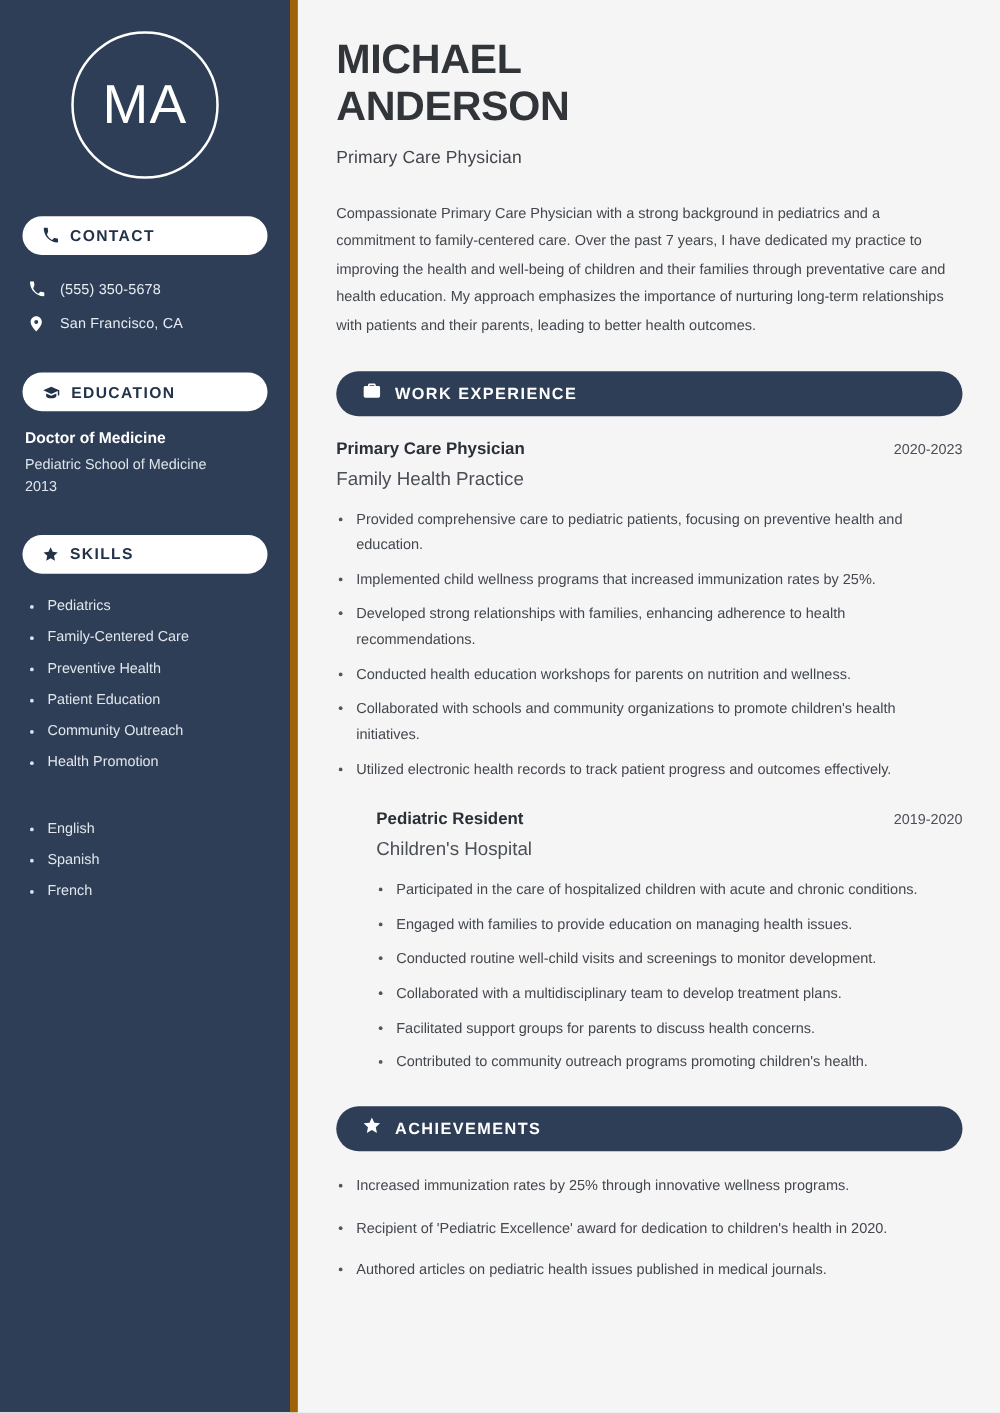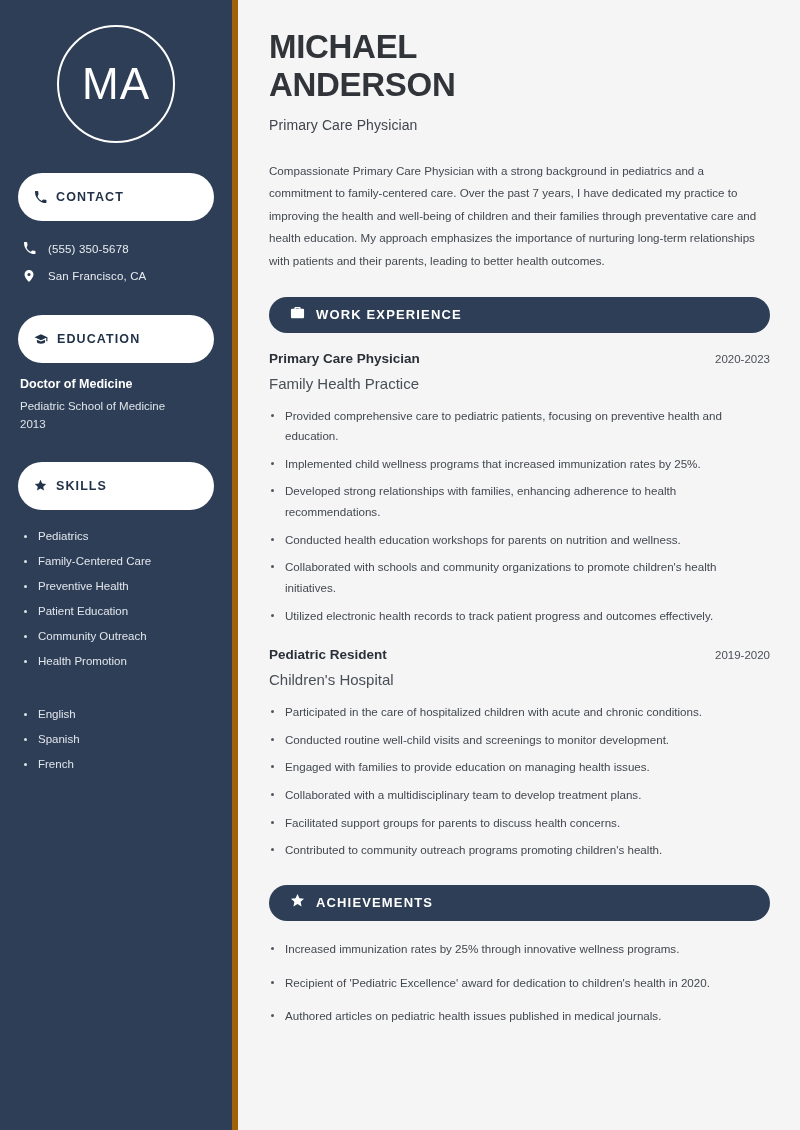--- a/index.html
+++ b/index.html
@@ -47,21 +47,21 @@
     font-size: 44px;
     font-weight: 400;
     letter-spacing: 1px;
     color: #ffffff;
   }
 
   .pill {
     background: #ffffff;
     color: #223349;
     border-radius: 999px;
-    height: 48px;
+    height: 31px;
     display: flex;
     align-items: center;
     gap: 9px;
     padding: 0 16px;
     margin-bottom: 14px;
   }
   .pill-label {
     font-size: 12.5px;
     font-weight: bold;
     letter-spacing: 1.1px;
@@ -193,21 +193,21 @@
   .bullets li::before {
     content: "";
     position: absolute;
     left: 2px;
     top: 8px;
     width: 3px;
     height: 3px;
     border-radius: 50%;
     background: #51565d;
   }
-  .job-block + .job-block { margin-top: 21px; }
+  .job-block + .job-block { margin-top: 21px; margin-left: 32px; }
   .ach-list li { margin-bottom: 13px; max-width: 497px; }
 </style>
 </head>
 <body>
 
 <div class="page">
 
   <aside class="sidebar">
 
     <div class="avatar-wrap">
@@ -323,22 +323,22 @@
     </div>
 
     <div class="job-block">
       <div class="job-head">
         <span class="job-title">Pediatric Resident</span>
         <span class="job-dates">2019-2020</span>
       </div>
       <div class="job-org">Children's Hospital</div>
       <ul class="bullets">
         <li>Participated in the care of hospitalized children with acute and chronic conditions.</li>
+        <li>Engaged with families to provide education on managing health issues.</li>
         <li>Conducted routine well-child visits and screenings to monitor development.</li>
-        <li>Engaged with families to provide education on managing health issues.</li>
         <li>Collaborated with a multidisciplinary team to develop treatment plans.</li>
         <li>Facilitated support groups for parents to discuss health concerns.</li>
         <li>Contributed to community outreach programs promoting children's health.</li>
       </ul>
     </div>
 
     <div class="sec-bar">
       <span>
         <svg width="15" height="15" viewBox="0 0 24 24" fill="#ffffff">
             <path d="M12 1.5l3.1 6.8 7.4.8-5.5 5 1.5 7.3L12 17.7 5.5 21.4 7 14.1 1.5 9.1l7.4-.8L12 1.5z"></path>

